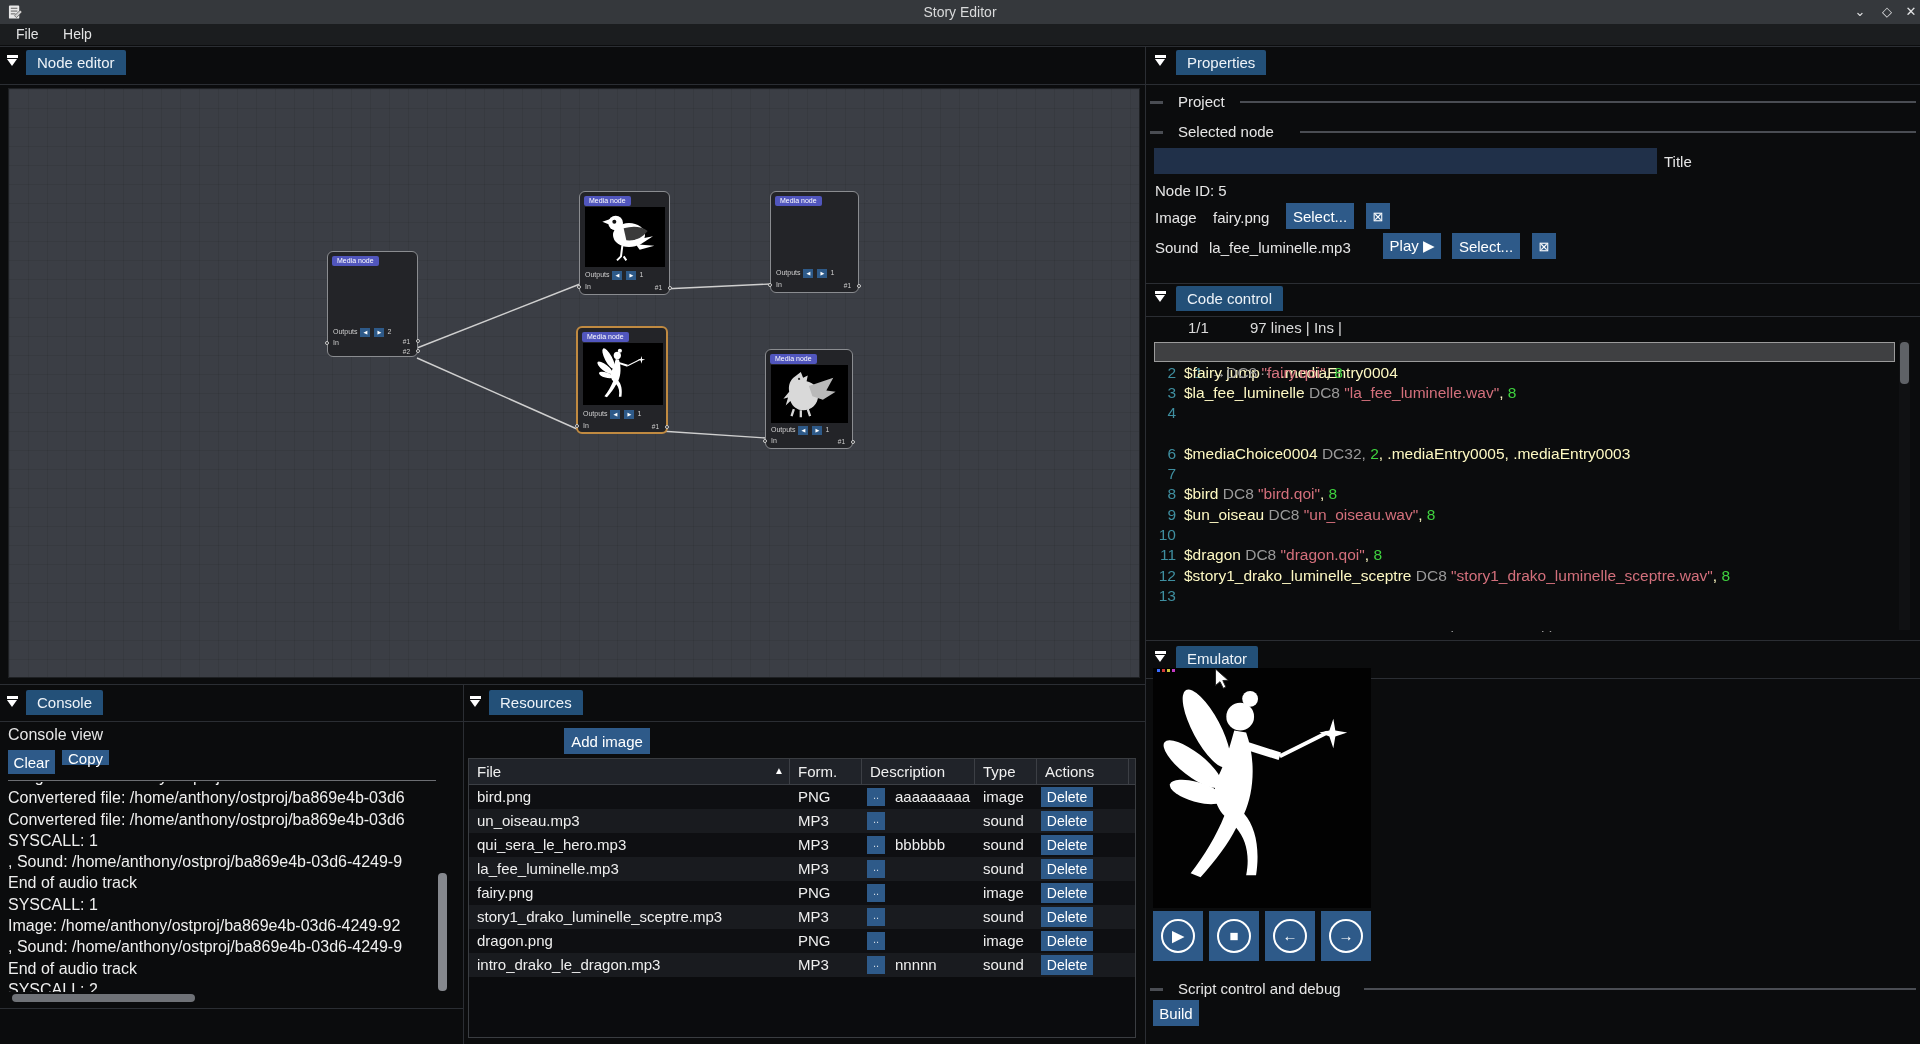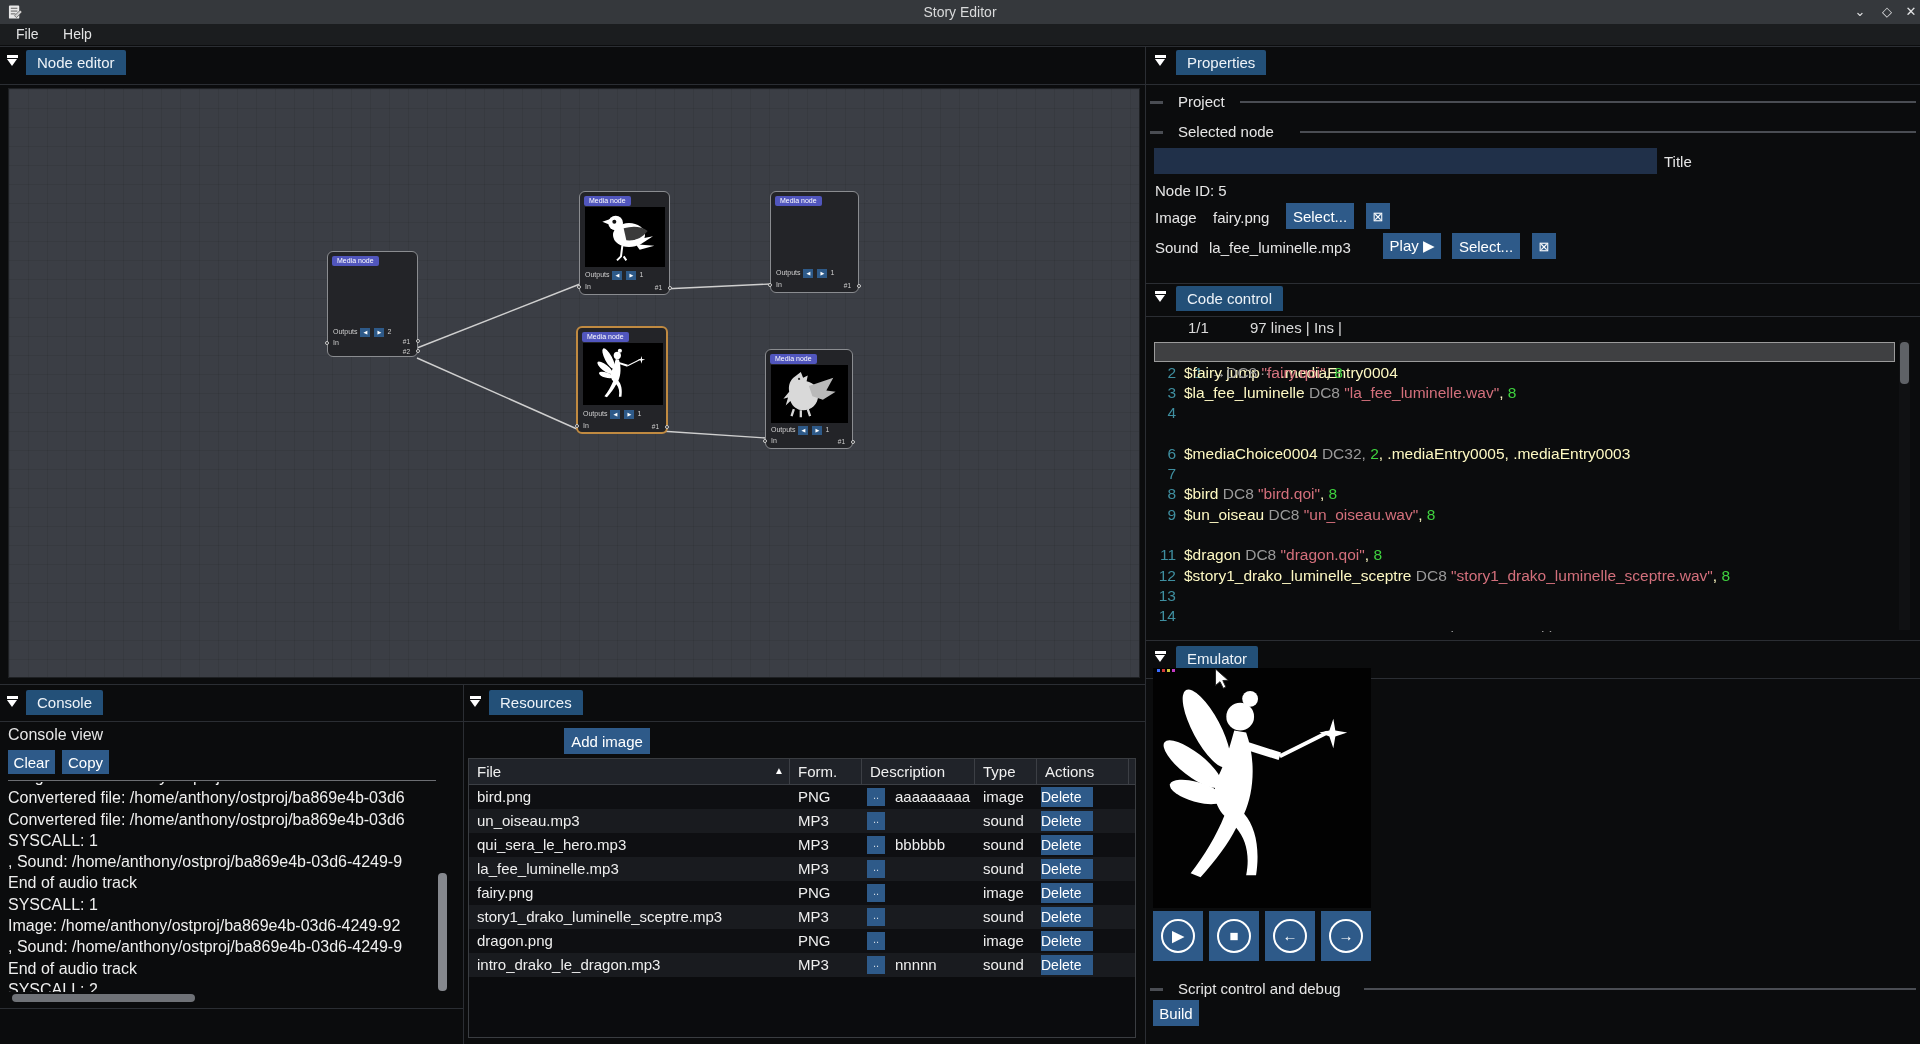--- a/index.html
+++ b/index.html
@@ -55,21 +55,21 @@
   .console-log { position:absolute; left:8px; top:782px; width:428px; height:210px; overflow:hidden; }
   .clogline { font-size:16px; line-height:21.3px; white-space:nowrap; color:#efefef; }
   
   .rtable { position:absolute; left:468px; top:758px; width:668px; height:280px; border:1px solid #3a3d41; background:#0b0c0e; }
   .rhead { position:absolute; left:0; top:0; width:666px; height:26px; background:#202329; border-bottom:1px solid #3c3f45; }
   .rhead .hcell { position:absolute; top:0; height:26px; line-height:26px; font-size:15px; color:#f0f0f0; border-right:1px solid #3c3f45; padding-left:8px; }
   .rrow { position:absolute; left:0; width:666px; height:24px; }
   .rrow.odd { background:#0e0f12; } .rrow.even { background:#191b1f; }
   .rcell { position:absolute; top:0; height:24px; line-height:24px; font-size:15px; color:#efefef; padding-left:8px; white-space:nowrap; overflow:hidden; }
   .dots-btn { position:absolute; top:3px; width:18px; height:18px; background:#2e5a89; color:#cfd8e2; font-size:11px; text-align:center; line-height:14px; }
-  .del-btn { position:absolute; top:2px; width:52px; height:20px; background:#2e5a89; color:#fff; font-size:14px; line-height:20px; }
+  .del-btn { position:absolute; top:2px; width:52px; height:20px; background:#2e5a89; color:#fff; font-size:14px; text-align:center; line-height:20px; }
   
   .emu-screen { left:1153px; top:668px; width:218px; height:240px; background:#020202; }
   .emu-btn { position:absolute; top:911px; width:50px; height:50px; background:#2e5a89; }
   .circ { position:absolute; left:8px; top:8px; width:34px; height:34px; border:2.5px solid #fff; border-radius:50%; color:#fff; text-align:center; }
   .circ .g { font-size:15px; line-height:29px; font-weight:bold; }
   .debug-dot { position:absolute; width:3px; height:3px; top:669px; }
   .cursor { position:absolute; left:1215px; top:669px; }
 </style>
 </head>
 <body>
@@ -285,24 +285,24 @@
     <div class="codeline hl" style="left:8px; top:2px; width:741px">
       <span class="lnum">1</span><span class="c-kw">→</span><span class="c-def">jump</span><span class="c-kw">····</span><span class="c-def">.mediaEntry0004</span>
     </div>
     <div class="codeline" style="left:8px; top:22.6px"><span class="lnum">2</span><span class="c-def">$fairy </span><span class="c-kw">DC8 </span><span class="c-str">"fairy.qoi"</span><span class="c-def">, </span><span class="c-num">8</span></div>
     <div class="codeline" style="left:8px; top:42.9px"><span class="lnum">3</span><span class="c-def">$la_fee_luminelle </span><span class="c-kw">DC8 </span><span class="c-str">"la_fee_luminelle.wav"</span><span class="c-def">, </span><span class="c-num">8</span></div>
     <div class="codeline" style="left:8px; top:63.2px"><span class="lnum">4</span></div>
     <div class="codeline" style="left:8px; top:103.8px"><span class="lnum">6</span><span class="c-def">$mediaChoice0004 </span><span class="c-kw">DC32, </span><span class="c-num">2</span><span class="c-def">, .mediaEntry0005, .mediaEntry0003</span></div>
     <div class="codeline" style="left:8px; top:124.1px"><span class="lnum">7</span></div>
     <div class="codeline" style="left:8px; top:144.4px"><span class="lnum">8</span><span class="c-def">$bird </span><span class="c-kw">DC8 </span><span class="c-str">"bird.qoi"</span><span class="c-def">, </span><span class="c-num">8</span></div>
     <div class="codeline" style="left:8px; top:164.7px"><span class="lnum">9</span><span class="c-def">$un_oiseau </span><span class="c-kw">DC8 </span><span class="c-str">"un_oiseau.wav"</span><span class="c-def">, </span><span class="c-num">8</span></div>
+    <div class="codeline" style="left:8px; top:185px"><span class="lnum">10</span></div>
     <div class="codeline" style="left:8px; top:205.3px"><span class="lnum">11</span><span class="c-def">$dragon </span><span class="c-kw">DC8 </span><span class="c-str">"dragon.qoi"</span><span class="c-def">, </span><span class="c-num">8</span></div>
     <div class="codeline" style="left:8px; top:225.6px"><span class="lnum">12</span><span class="c-def">$story1_drako_luminelle_sceptre </span><span class="c-kw">DC8 </span><span class="c-str">"story1_drako_luminelle_sceptre.wav"</span><span class="c-def">, </span><span class="c-num">8</span></div>
     <div class="codeline" style="left:8px; top:245.9px"><span class="lnum">13</span></div>
-    <div class="codeline" style="left:8px; top:266.2px"><span class="lnum">14</span></div>
     <div class="codeline" style="left:8px; top:286.5px"><span class="lnum">15</span><span class="c-kw" style="padding-left:220px">Drago le Tree Transition</span></div>
   </div>
   <div class="abs" style="left:1899px; top:340px; width:11px; height:290px; background:#101113">
     <div class="sbar-v" style="left:1px; top:2px; height:42px"></div>
   </div>
 </div>
 
 <div>
   <span class="collapse" style="left:1154px; top:651px">
       <i class="bar"></i>
@@ -348,21 +348,21 @@
 <div>
   <span class="collapse" style="left:6px; top:696px">
       <i class="bar"></i>
       <i class="tri"></i>
     </span>
   <span class="abs tab" style="left:26px; top:690px">Console</span>
   <div class="abs hline" style="left:0; top:721px; width:463px"></div>
 
   <span class="abs" style="left:8px; top:726px; font-size:16px">Console view</span>
   <button class="abs btn" style="left:8px; top:750px; width:47px; height:24px">Clear</button>
-  <button class="abs btn" style="left:62px; top:750px; width:47px; height:24px">Copy</button>
+  <button class="abs btn" style="left:62px; top:750px; width:47px; height:15px">Copy</button>
   <div class="abs hline" style="left:8px; top:780px; width:428px; background:#6c6e72"></div>
 
   <div class="console-log">
     <div class="clogline" style="margin-top:-16px">Image: /home/anthony/ostproj/ba869e4b-03d6-4249-92</div>
     <div class="clogline">Convertered file: /home/anthony/ostproj/ba869e4b-03d6</div>
     <div class="clogline">Convertered file: /home/anthony/ostproj/ba869e4b-03d6</div>
     <div class="clogline">SYSCALL: 1</div>
     <div class="clogline">, Sound: /home/anthony/ostproj/ba869e4b-03d6-4249-9</div>
     <div class="clogline">End of audio track</div>
     <div class="clogline">SYSCALL: 1</div>

